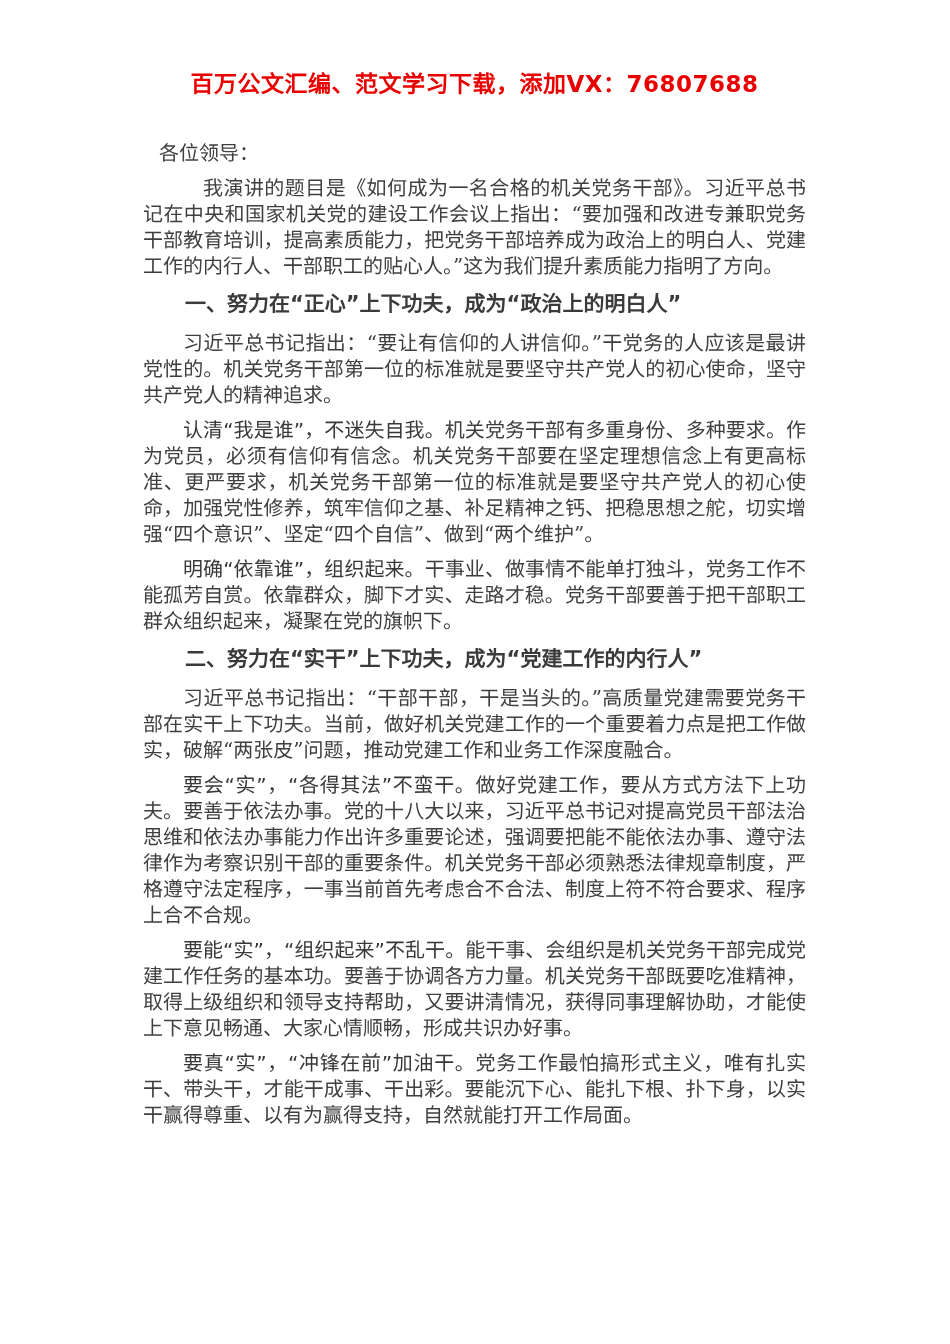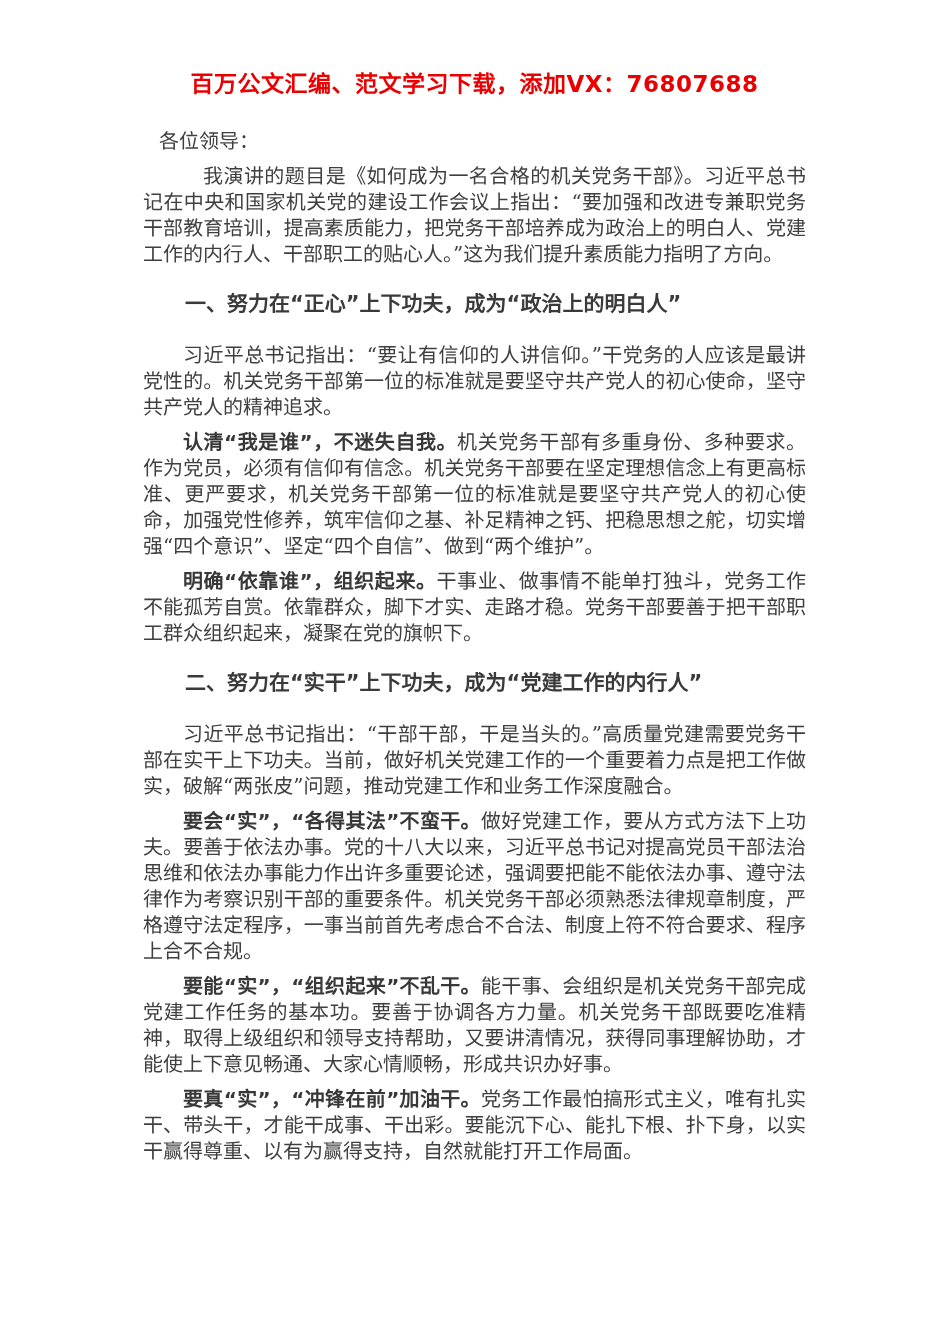--- a/index.html
+++ b/index.html
@@ -17,21 +17,21 @@
     overflow: hidden;
   }
   .ad-banner {
     text-align: center;
     font-family: "DejaVu Sans", "Liberation Sans", sans-serif;
     font-weight: bold;
     font-size: 23px;
     line-height: 28px;
     color: #ea0000;
     letter-spacing: 0.5px;
-    margin: 0 0 30px 0;
+    margin: 0 0 42px 0;
     white-space: nowrap;
   }
   .doc {
     font-family: "DejaVu Serif", "Liberation Serif", serif;
     font-size: 20px;
     line-height: 26px;
     color: #3f3f3f;
     text-align: justify;
   }
   .salutation {
@@ -44,26 +44,26 @@
   .para.first-para {
     text-indent: 3em;
   }
   .heading {
     font-family: "DejaVu Sans", "Liberation Sans", sans-serif;
     font-weight: bold;
     font-size: 21px;
     line-height: 27px;
     color: #3a3a3a;
     text-indent: 2em;
-    margin: 24px 0;
+    margin: 12px 0;
     text-align: left;
   }
   .lead {
     font-family: "DejaVu Sans", "Liberation Sans", sans-serif;
-    font-weight: bold;
+    font-weight: normal;
     color: #383838;
   }
 </style>
 </head>
 <body>
 
 <div class="page">
 
   <div class="ad-banner">
     <span>百万公文汇编、范文学习下载，添加VX：76807688</span>

